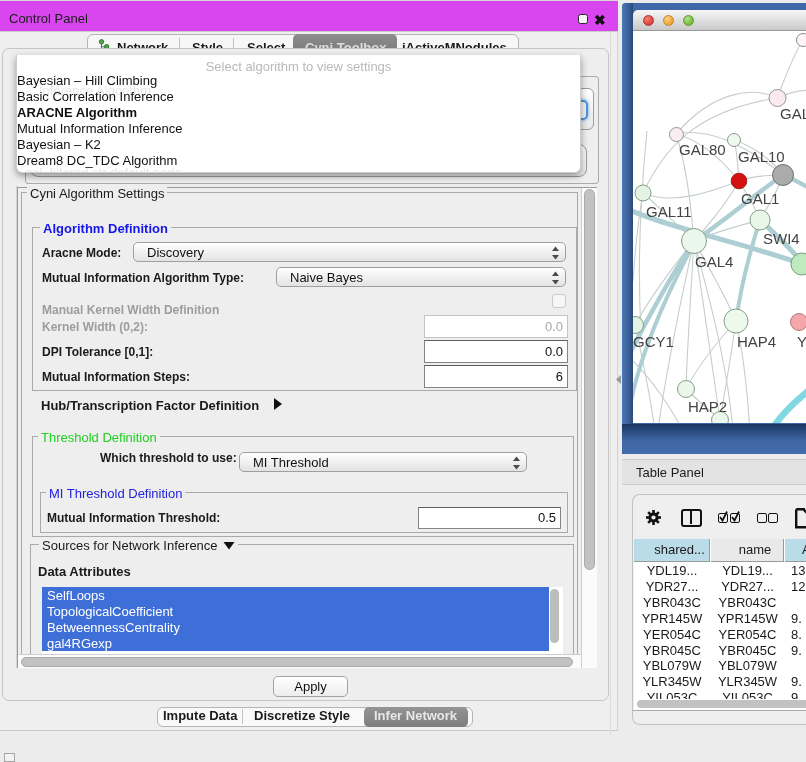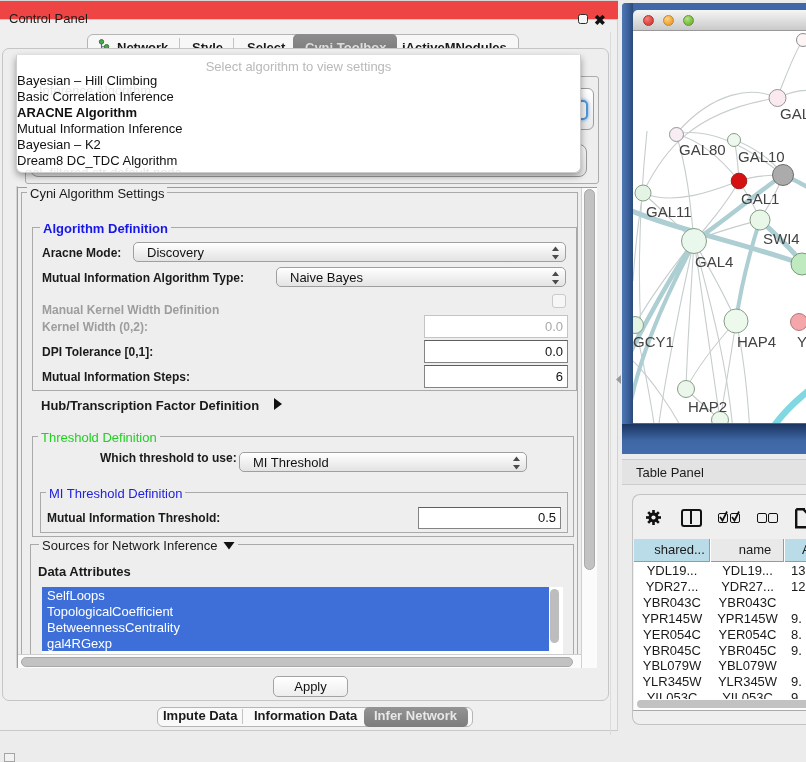--- a/index.html
+++ b/index.html
@@ -17,21 +17,21 @@
         font-size:13px; color:#111; text-align:right; padding-right:4px; }
   .fs { position:absolute; border:1px solid #a9a9a9; }
   .fs-title { position:absolute; top:-7px; background:#eeeeee; padding:0 3px; font-size:13px; }
 </style>
 </head>
 <body>
 
 <div class="abs" id="cpwin" style="left:0;top:4;width:618px;height:731px;background:#efefef;border-right:1px solid #d2d2d2;border-bottom:1px solid #c9c9c9;">
 </div>
 
-<div class="abs" style="left:0;top:4;width:618px;height:20px;background:#ef4444;border-top:1px solid #d6d6d6;border-bottom:1px solid #cccccc;text-align:right;">
+<div class="abs" style="left:0;top:4;width:618px;height:32px;background:#d946ef;border-top:1px solid #d6d6d6;border-bottom:1px solid #cccccc;text-align:right;">
   <div class="abs" style="left:9px;top:10px;font-size:13px;color:#1c1c1c;">Control Panel</div>
   <div class="abs" style="left:578px;top:13px;width:10px;height:10px;border:1.6px solid #2a2a2a;border-radius:2.5px;background:#f5f5f5;"></div>
   <div class="abs" style="left:594px;top:11px;font-size:14px;font-weight:bold;color:#111;">✖</div>
 </div>
 
 <div class="abs" id="toptabs" style="left:87px;top:34px;width:432px;height:24px;background:#f7f7f7;border:1px solid #b5b5b5;border-radius:6px;"></div>
 <div class="abs" style="left:98px;top:38px;width:12px;height:17px;" id="nicon">
   <svg width="12" height="17" viewBox="0 0 12 17">
     <path d="M3.5,5 L3.5,13.5 L8,13.5 M3.5,8.7 L8,8.7" stroke="#5a6a7a" stroke-width="1.1" fill="none"></path>
     <circle cx="3.5" cy="3.8" r="2.2" fill="#4aa84a" stroke="#2c7a2c"></circle>
@@ -151,21 +151,21 @@
     Bayesian – K2<br>
     Dream8 DC_TDC Algorithm
   </div>
 </div>
 
 <div class="abs" style="left:273px;top:676px;width:75px;height:21px;border:1px solid #a3a3a3;border-radius:5px;background:linear-gradient(#ffffff,#ededed);text-align:center;font-size:13px;line-height:19px;color:#111;">Apply</div>
 
 <div class="abs" style="left:157px;top:707px;width:316px;height:20px;background:#f9f9f9;border:1px solid #b5b5b5;border-radius:6px;"></div>
 <div class="abs" style="left:163px;top:707.5px;font-size:13px;font-weight:bold;color:#1a1a1a;">Impute Data</div>
 <div class="abs" style="left:242px;top:709px;width:1px;height:15px;background:#c3c3c3;"></div>
-<div class="abs" style="left:254px;top:707.5px;font-size:13px;font-weight:bold;color:#1a1a1a;">Information Data</div>
+<div class="abs" style="left:254px;top:707.5px;font-size:13px;font-weight:bold;color:#1a1a1a;">Discretize Style</div>
 <div class="abs" style="left:364px;top:707px;width:104px;height:20px;background:linear-gradient(#949494,#7d7d7d);border-radius:5px;"></div>
 <div class="abs" style="left:374px;top:707.5px;font-size:13px;font-weight:bold;color:#e8e8e8;">Infer Network</div>
 
 <div class="abs" style="left:616px;top:370px;width:6px;height:9px;">
  <svg width="6" height="9">
       <path d="M5,0 L0,4.5 L5,9 Z" fill="#9a9a9a"></path>
     </svg>
 </div>
 
 <div class="abs" style="left:4px;top:753px;width:11px;height:9px;border:1px solid #a5a5a5;background:#f2f2f2;"></div>

